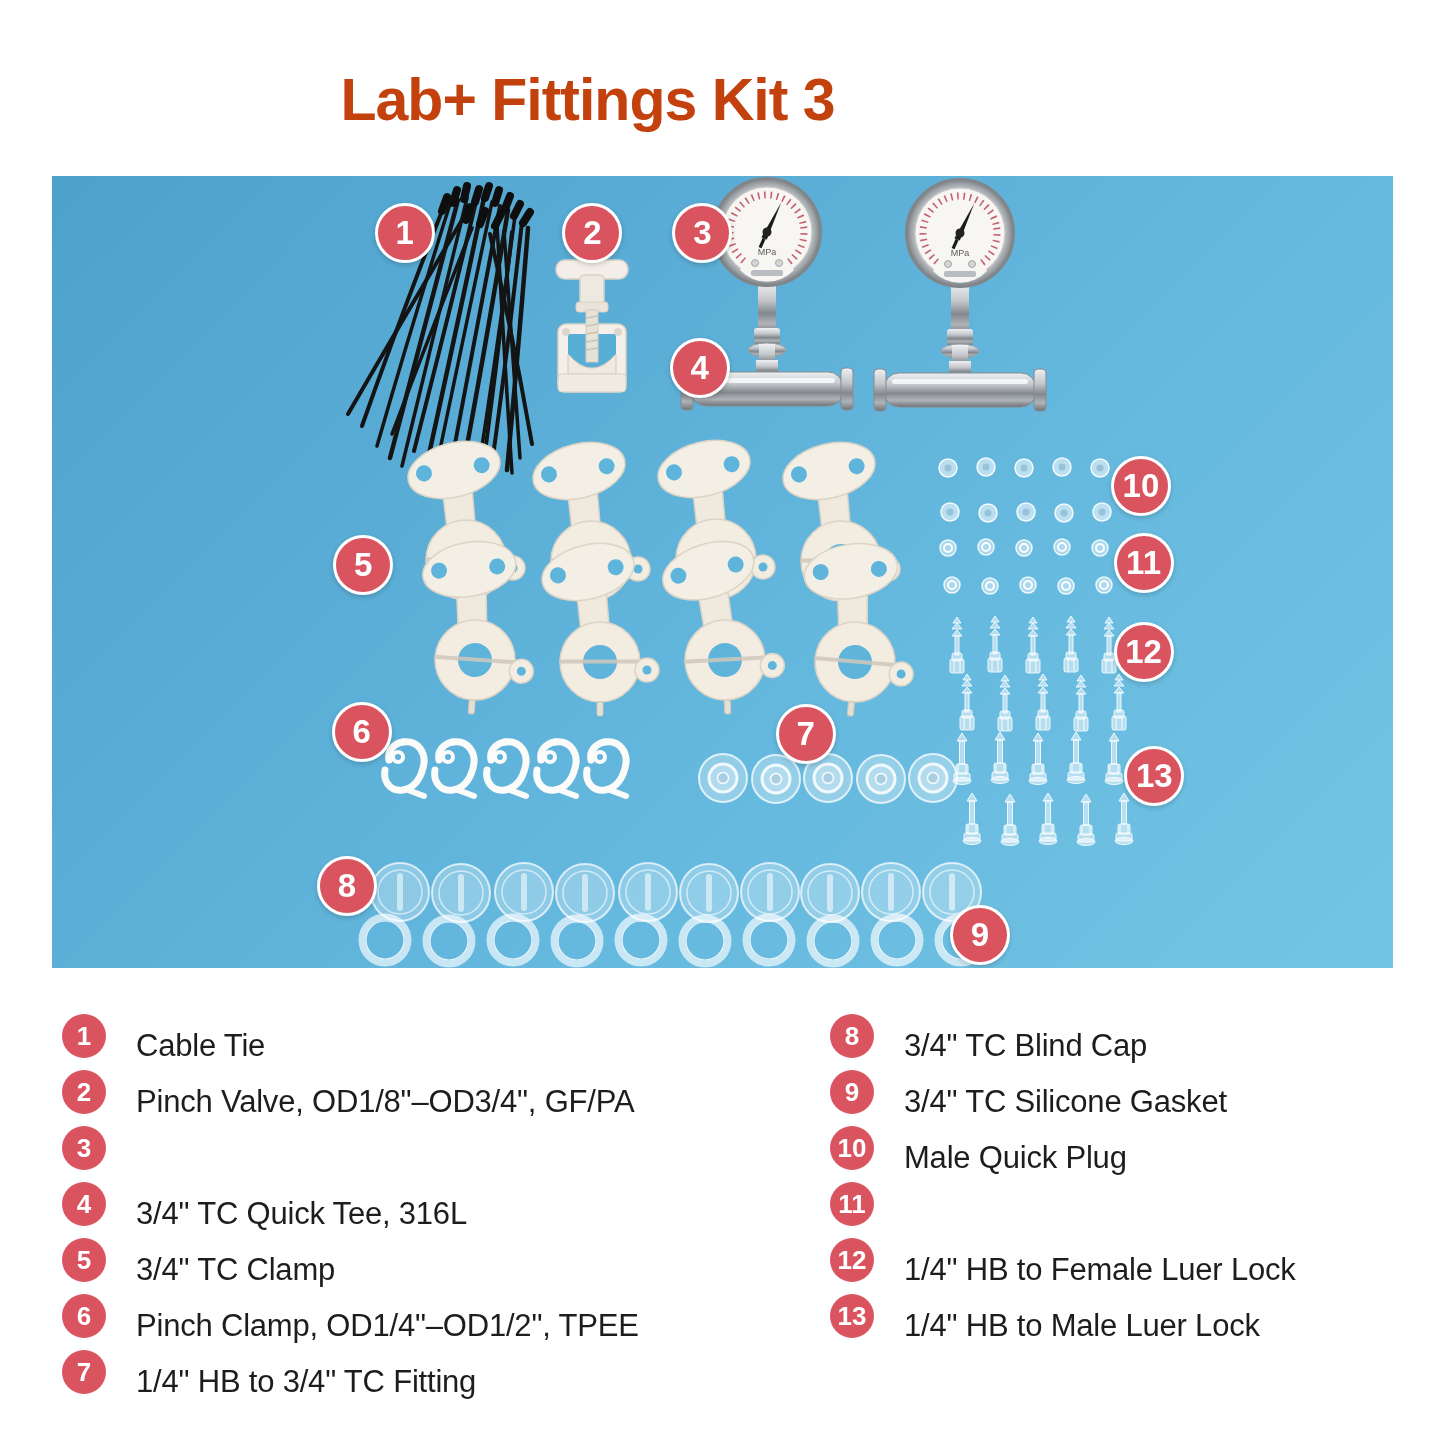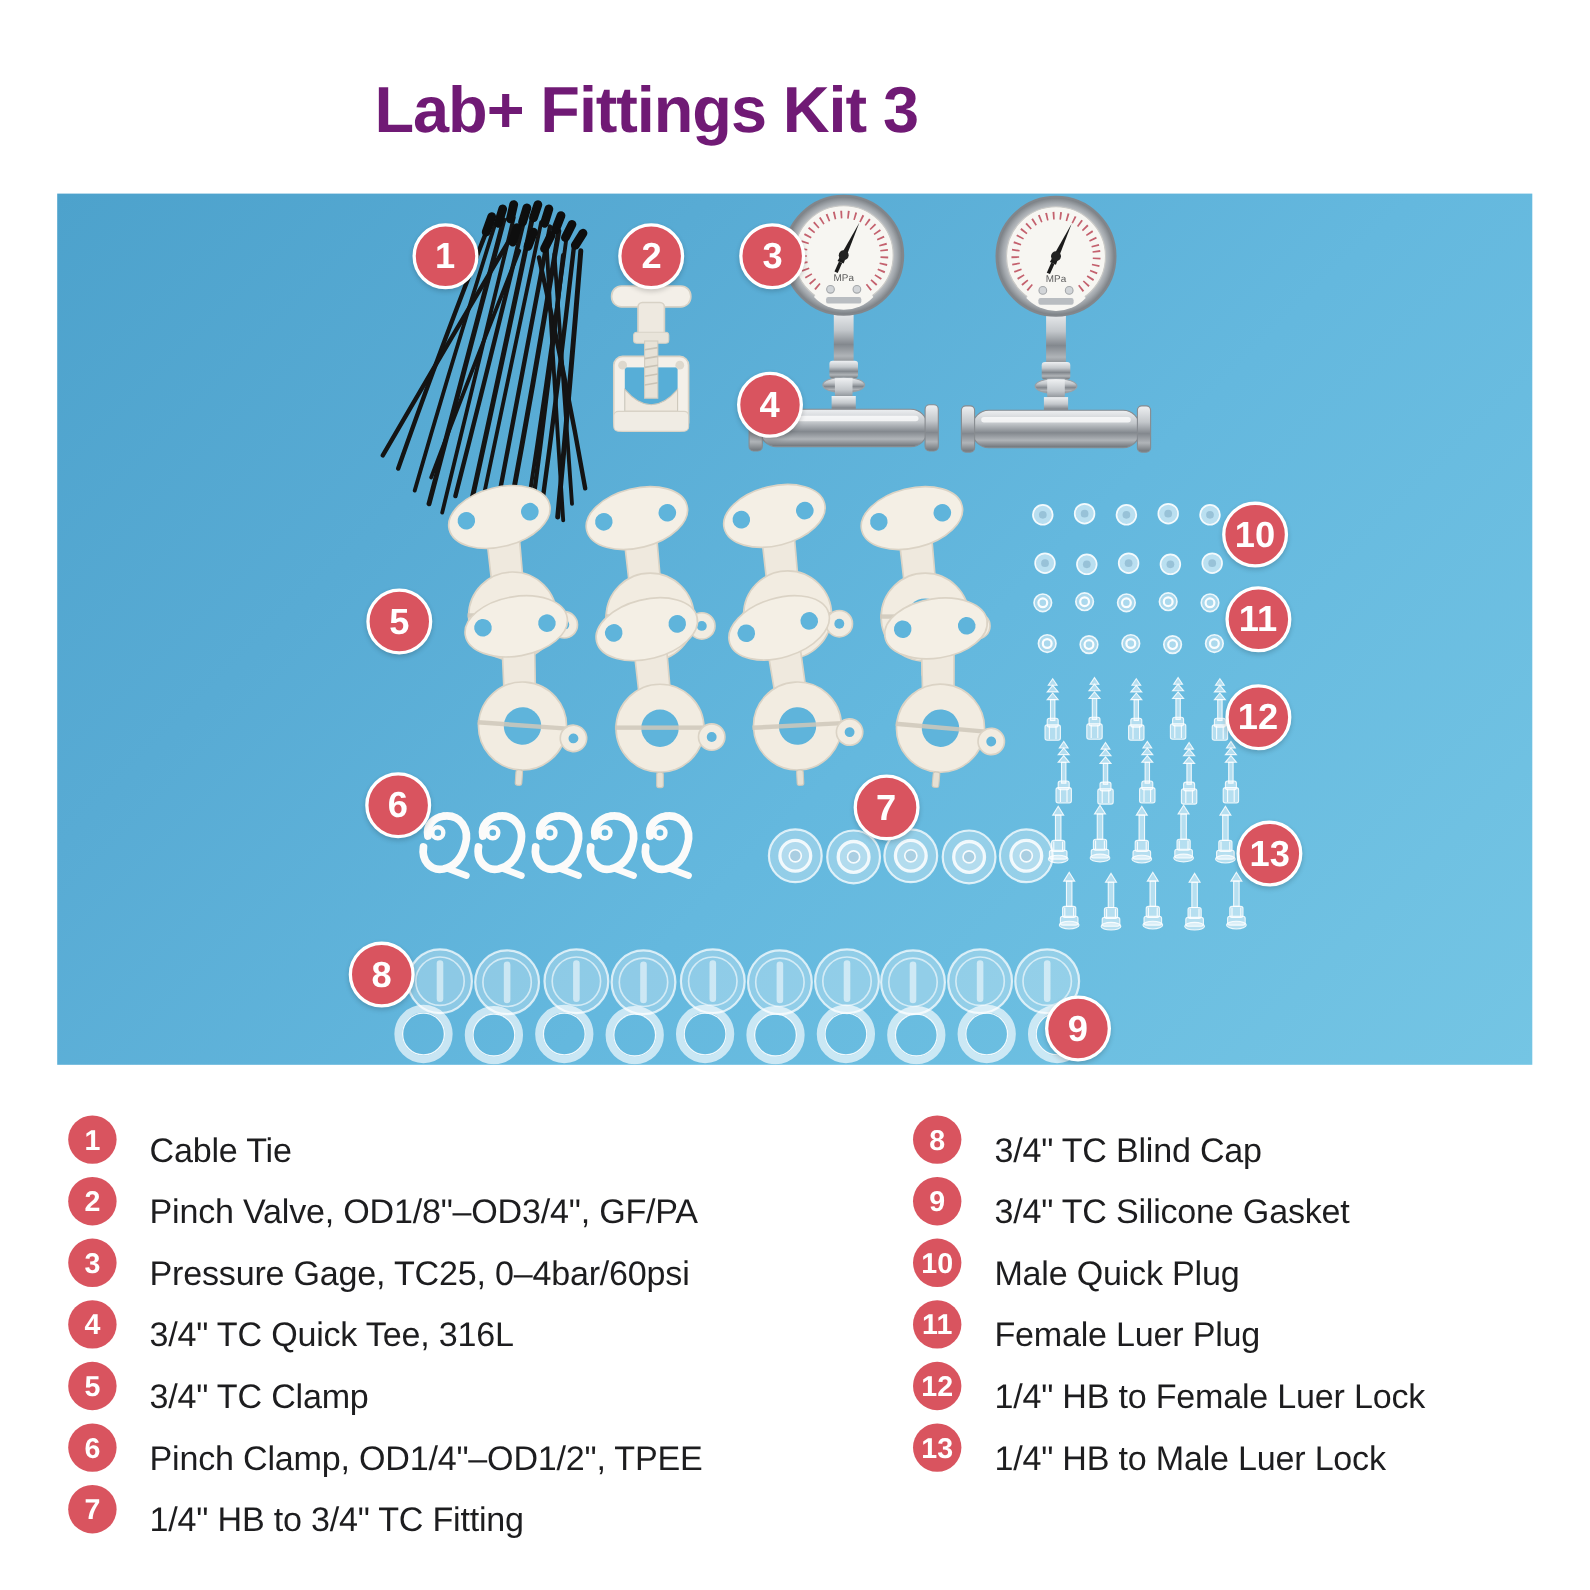--- a/index.html
+++ b/index.html
@@ -3,21 +3,21 @@
 <meta charset="utf-8">
 <style>
   html,body{margin:0;padding:0;}
   body{
     width:1445px;height:1445px;position:relative;background:#ffffff;
     font-family:"Liberation Sans",sans-serif;overflow:hidden;
     --red:#d9545f; --photo-blue:#5fb1d9; --ink:#1d1d1f;
   }
   .title{
     position:absolute;top:66px;left:0;width:1175px;text-align:center;
-    font-size:59px;font-weight:bold;letter-spacing:-1px;color:#701a75;
+    font-size:59px;font-weight:bold;letter-spacing:-1px;color:#c2410c;
   }
   .photo{
     position:absolute;left:52px;top:176px;width:1341px;height:792px;
     background:linear-gradient(135deg,#4da2cc 0%,#58abd4 28%,#64b8de 58%,#74c5e4 100%);
     overflow:hidden;
   }
   .photo svg{position:absolute;left:0;top:0;width:100%;height:100%;display:block;}
   .callout{
     position:absolute;width:60px;height:60px;border-radius:50%;
     background:var(--red);border:3px solid #ffffff;box-sizing:border-box;
@@ -382,21 +382,20 @@
         <span class="llabel">Cable Tie</span>
       </div>
 
       <div class="lrow">
         <span class="lbadge">2</span>
         <span class="llabel">Pinch Valve, OD1/8"–OD3/4", GF/PA</span>
       </div>
 
       <div class="lrow">
         <span class="lbadge">3</span>
-        <span class="llabel">Pressure Gage, TC25, 0–4bar/60psi</span>
       </div>
 
       <div class="lrow">
         <span class="lbadge">4</span>
         <span class="llabel">3/4" TC Quick Tee, 316L</span>
       </div>
 
       <div class="lrow">
         <span class="lbadge">5</span>
         <span class="llabel">3/4" TC Clamp</span>
@@ -424,21 +423,20 @@
         <span class="llabel">3/4" TC Silicone Gasket</span>
       </div>
 
       <div class="lrow">
         <span class="lbadge">10</span>
         <span class="llabel">Male Quick Plug</span>
       </div>
 
       <div class="lrow">
         <span class="lbadge">11</span>
-        <span class="llabel">Female Luer Plug</span>
       </div>
 
       <div class="lrow">
         <span class="lbadge">12</span>
         <span class="llabel">1/4" HB to Female Luer Lock</span>
       </div>
 
       <div class="lrow">
         <span class="lbadge">13</span>
         <span class="llabel">1/4" HB to Male Luer Lock</span>

